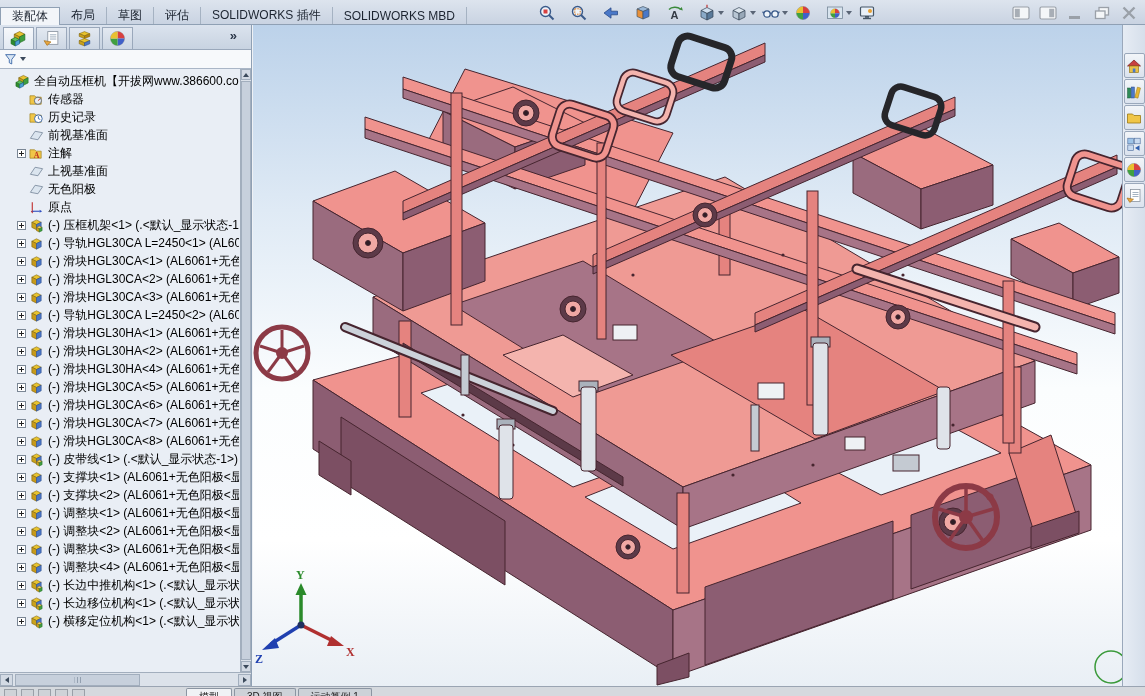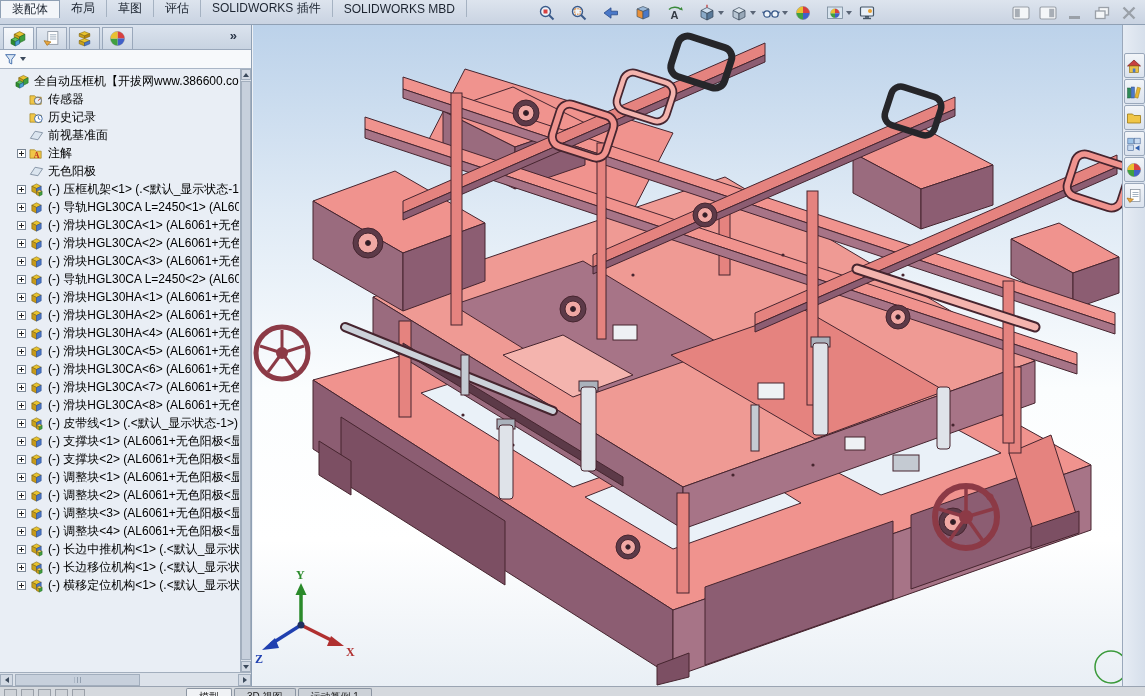--- a/index.html
+++ b/index.html
@@ -9,21 +9,21 @@
     --bottom-bg:#d5d9de;
   }
   *{box-sizing:border-box;margin:0;padding:0}
   html,body{width:1145px;height:696px;overflow:hidden}
   body{font-family:"Liberation Sans",sans-serif}
   .app{position:relative;width:1145px;height:696px;background:#eef1f5;overflow:hidden}
 
   
   .tabbar{position:absolute;left:0;top:0;right:0;height:25px;
     background:linear-gradient(var(--chrome-bg-top),var(--chrome-bg-bot));
-    border-bottom:1px solid var(--chrome-border);display:flex;align-items:flex-start}
+    border-bottom:1px solid var(--chrome-border);display:flex;align-items:flex-end}
   .rtabs{display:flex}
   .rtab{padding:0 11px;font-size:12px;color:#1c2430;display:flex;align-items:center;
     border-right:1px solid #a5b2c2;cursor:default}
   .rtab.active{background:var(--tab-active-bg);border:1px solid var(--chrome-border);
     border-bottom:none;margin-bottom:-1px}
   .headsup{position:absolute;left:535px;top:0;height:25px;display:flex;align-items:center}
   .hbtn{height:23px;display:flex;align-items:center;padding:0 3px;border-radius:2px}
   .hbtn svg{width:18px;height:18px}
   .caret{width:0;height:0;margin-left:2px;border-left:3.5px solid transparent;
     border-right:3.5px solid transparent;border-top:4px solid #5a6576;visibility:hidden}
@@ -486,29 +486,43 @@
         </div>
 
         <div class="trow child">
           <span class="texp show"></span>
           <svg class="ticon">
             <use href="#i-annotations"></use>
           </svg>
           <span class="tlabel">注解</span>
         </div>
 
-
         <div class="trow child">
           <span class="texp"></span>
           <svg class="ticon">
             <use href="#i-plane"></use>
           </svg>
+          <span class="tlabel">上视基准面</span>
+        </div>
+
+        <div class="trow child">
+          <span class="texp"></span>
+          <svg class="ticon">
+            <use href="#i-plane"></use>
+          </svg>
           <span class="tlabel">无色阳极</span>
         </div>
 
+        <div class="trow child">
+          <span class="texp"></span>
+          <svg class="ticon">
+            <use href="#i-origin"></use>
+          </svg>
+          <span class="tlabel">原点</span>
+        </div>
 
         <div class="trow child">
           <span class="texp show"></span>
           <svg class="ticon">
             <use href="#i-subasm"></use>
           </svg>
           <span class="tlabel">(-) 压框机架&lt;1&gt; (.&lt;默认_显示状态-1&gt;</span>
         </div>
 
         <div class="trow child">

